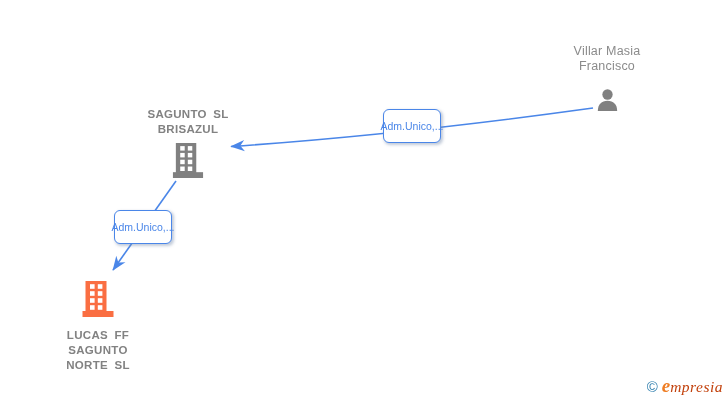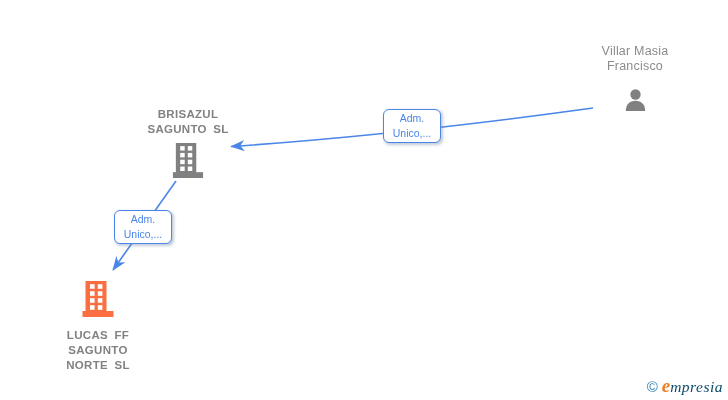--- a/index.html
+++ b/index.html
@@ -13,48 +13,48 @@
   .edges-layer{position:absolute;left:0;top:0;width:728px;height:400px;z-index:1;}
   .node{position:absolute;display:flex;flex-direction:column;align-items:center;z-index:2;}
   .node-label{
     text-align:center;color:#828282;font-weight:bold;
     font-size:11.5px;line-height:15px;letter-spacing:0.3px;word-spacing:3px;
   }
   .person-label{
     text-align:center;color:#8b8b8b;font-weight:normal;
     font-size:12.5px;line-height:15px;letter-spacing:0.2px;word-spacing:normal;
   }
-  .node-person{left:577px;top:44px;width:116px;}
+  .node-person{left:549px;top:44px;width:116px;}
   .node-person .icon-wrap{margin-top:14px;color:#808080;}
   .node-brisazul{left:138px;top:107px;width:100px;}
   .node-brisazul .icon-wrap{margin-top:6px;color:#808080;}
   .node-lucas{left:48px;top:281px;width:100px;}
   .node-lucas .icon-wrap{color:#fa6e42;}
   .node-lucas .node-label{margin-top:11px;}
   .icon-wrap{display:block;line-height:0;}
   .edge-label{
     position:absolute;z-index:3;box-sizing:border-box;
     width:58px;height:34px;
     background:#ffffff;
     border:1.5px solid #4a86e8;border-radius:6px;
     box-shadow:1.5px 1.5px 3px rgba(120,140,170,0.45);
     color:#4a86e8;font-size:10.5px;line-height:15px;
-    display:flex;flex-direction:column;align-items:center;justify-content:center;
+    display:flex;flex-direction:row;align-items:center;justify-content:center;
     cursor:pointer;
   }
   .edge-label-1{left:383px;top:109px;}
   .edge-label-2{left:114px;top:210px;}
   .watermark{
     position:absolute;right:5px;bottom:4px;z-index:4;
     display:flex;align-items:center;gap:4px;cursor:pointer;
   }
   .wm-copy{color:#2f7fae;font-size:15px;line-height:18px;}
   .wm-brand{font-family:"Liberation Serif", serif;font-style:italic;line-height:18px;}
   .wm-e{color:#ef7d23;font-weight:bold;font-size:19px;}
-  .wm-rest{color:#0c4a6e;font-size:15.5px;letter-spacing:0.5px;}
+  .wm-rest{color:#c2410c;font-size:15.5px;letter-spacing:0.5px;}
 </style>
 </head>
 <body>
 
 <div class="canvas">
 
   <svg class="edges-layer" width="728" height="400" viewBox="0 0 728 400">
     <defs>
       <marker id="arrowhead" viewBox="0 0 10 8" refX="9" refY="4" markerWidth="10" markerHeight="8" orient="auto">
         <path d="M0.5,0.5 L9.5,4 L0.5,7.5 L3.2,4 Z" fill="#4a86e8"></path>
@@ -72,22 +72,22 @@
     <span class="icon-wrap">
       <svg width="29" height="27" viewBox="0 0 24 24">
         <circle cx="12" cy="5.8" r="4.6" fill="currentColor"></circle>
         <path d="M12 11.4c-5.2 0-8.6 3.2-8.6 9.1h17.2c0-5.9-3.4-9.1-8.6-9.1z" fill="currentColor"></path>
       </svg>
     </span>
   </div>
 
   <div class="node node-brisazul">
     <div class="node-label">
+      <div>SAGUNTO SL</div>
       <div>BRISAZUL</div>
-      <div>SAGUNTO SL</div>
     </div>
     <span class="icon-wrap">
       <svg width="32" height="35" viewBox="0 0 32 36">
         <rect x="3.5" y="0" width="21" height="31" fill="currentColor"></rect>
         <rect x="0.5" y="30" width="31" height="6" fill="currentColor"></rect>
         <g fill="#ffffff">
           <rect x="8" y="3.2" width="4.6" height="4.6"></rect>
           <rect x="15.8" y="3.2" width="4.6" height="4.6"></rect>
           <rect x="8" y="10.2" width="4.6" height="4.6"></rect>
           <rect x="15.8" y="10.2" width="4.6" height="4.6"></rect>

